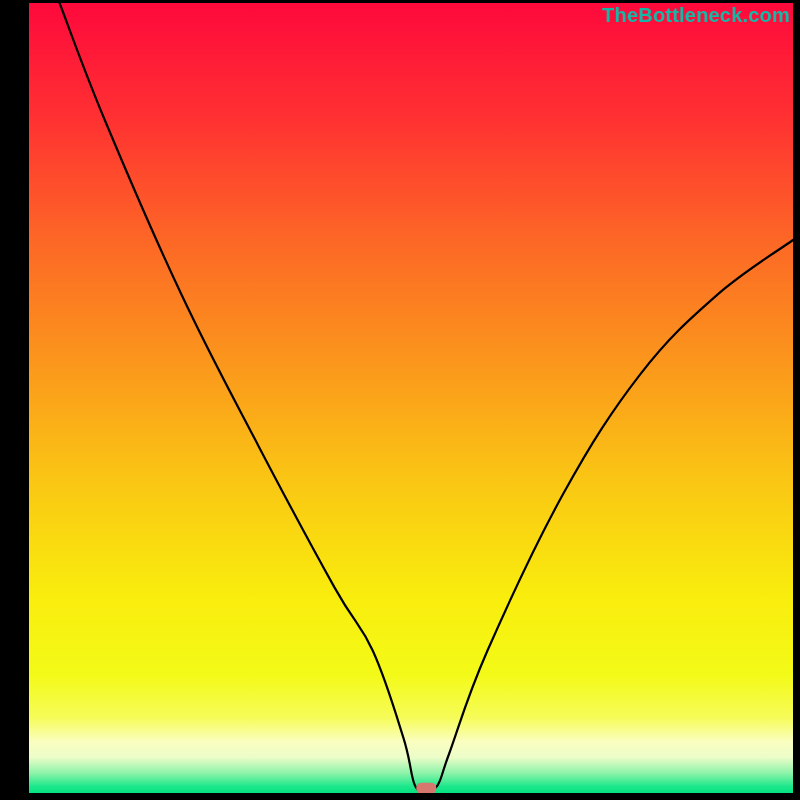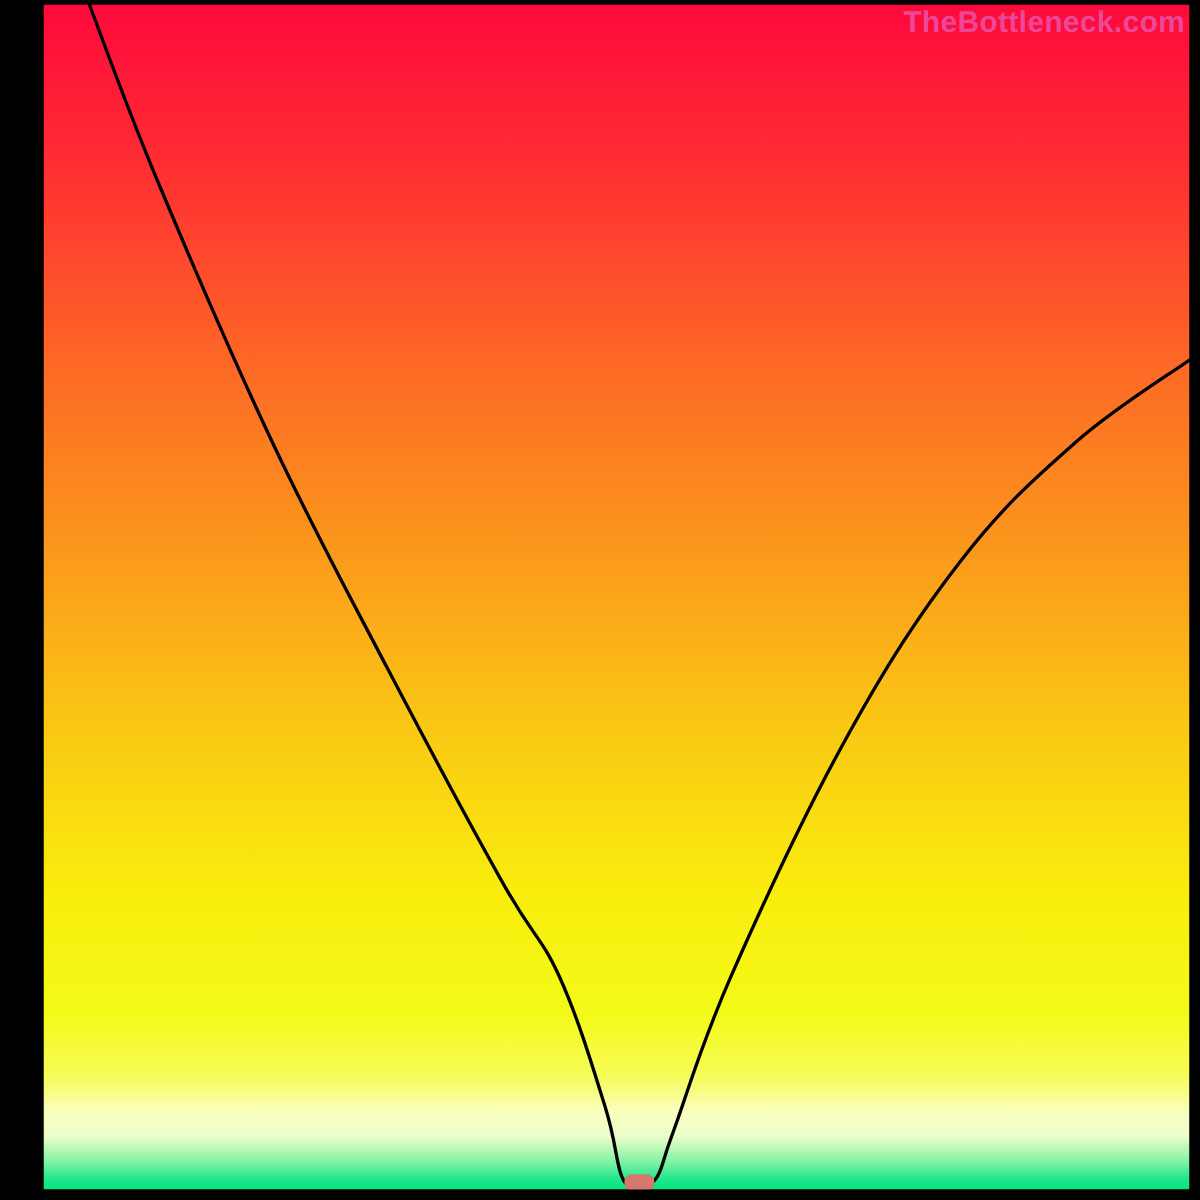--- a/index.html
+++ b/index.html
@@ -20,21 +20,21 @@
     top: 0;
     left: 0;
   }
   .watermark {
     position: absolute;
     top: 4px;
     right: 10px;
     font-family: Arial, Helvetica, sans-serif;
     font-size: 20px;
     font-weight: 600;
-    color: #ec4899;
+    color: #14b8a6;
     letter-spacing: 0.2px;
   }
 </style>
 </head>
 <body>
 
 <div class="stage">
   <svg id="chart-svg" width="800" height="800" viewBox="0 0 800 800">
     <defs>
       <linearGradient id="bg-grad" x1="0" y1="0" x2="0" y2="1">

